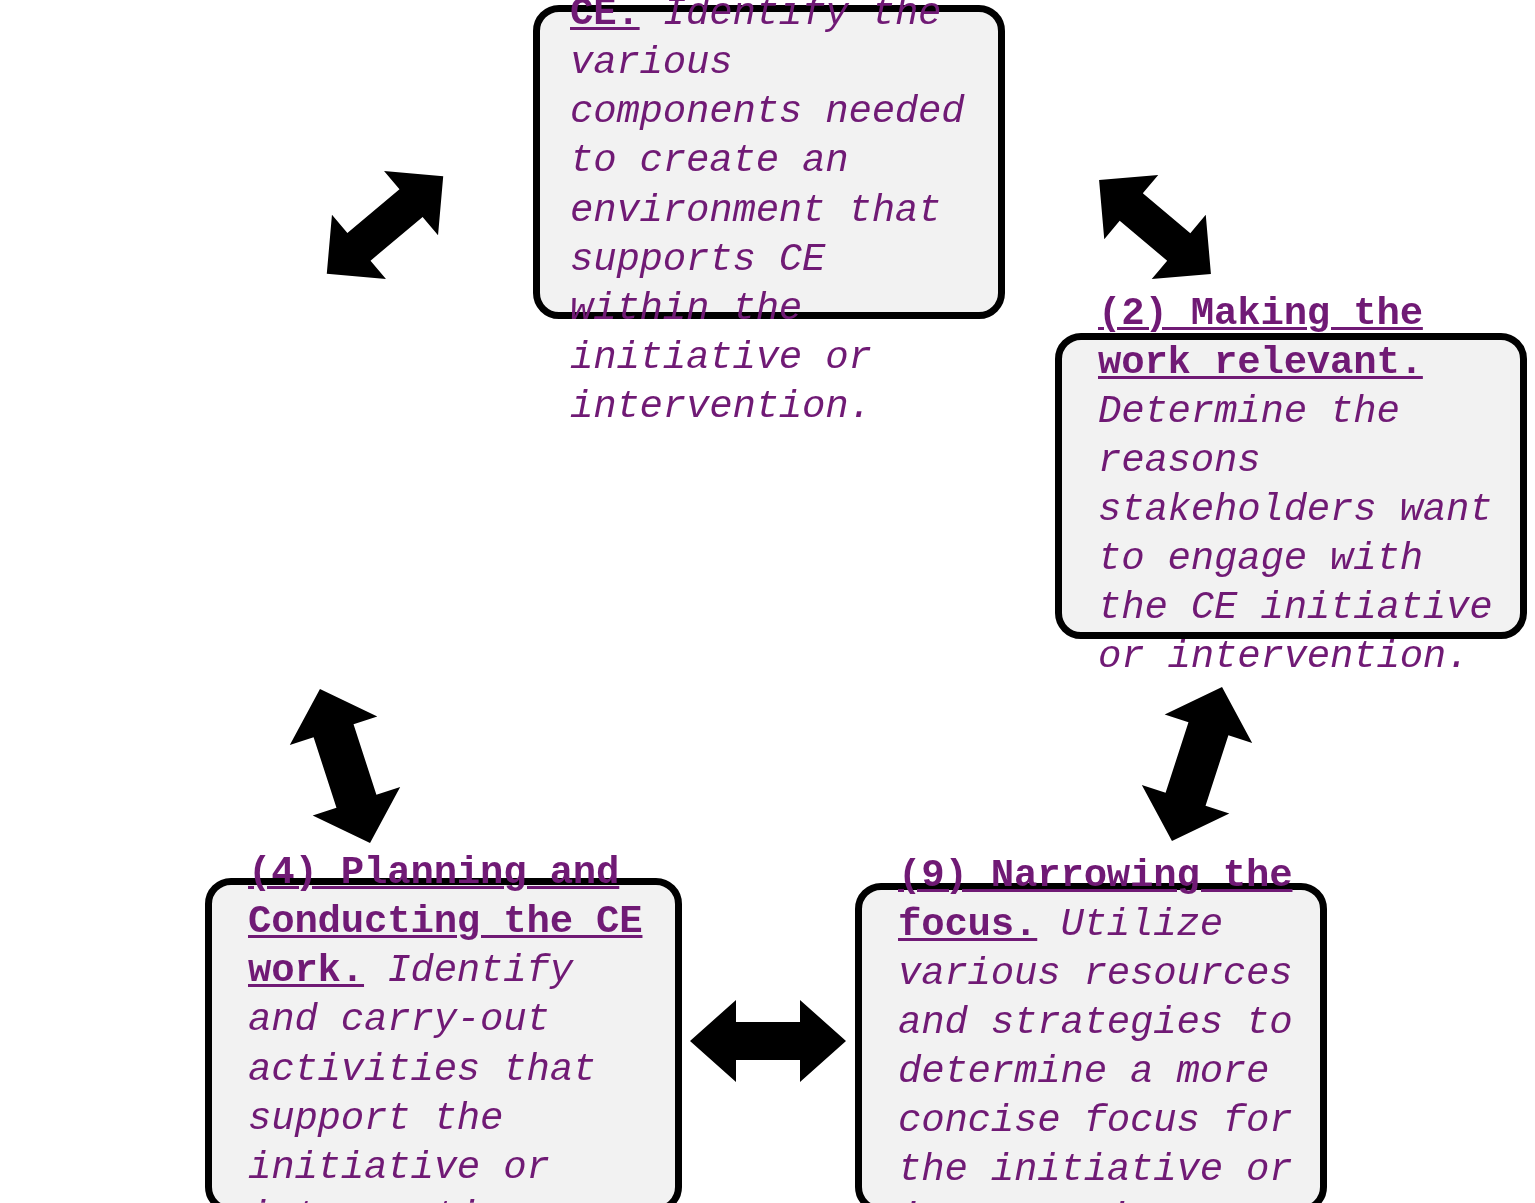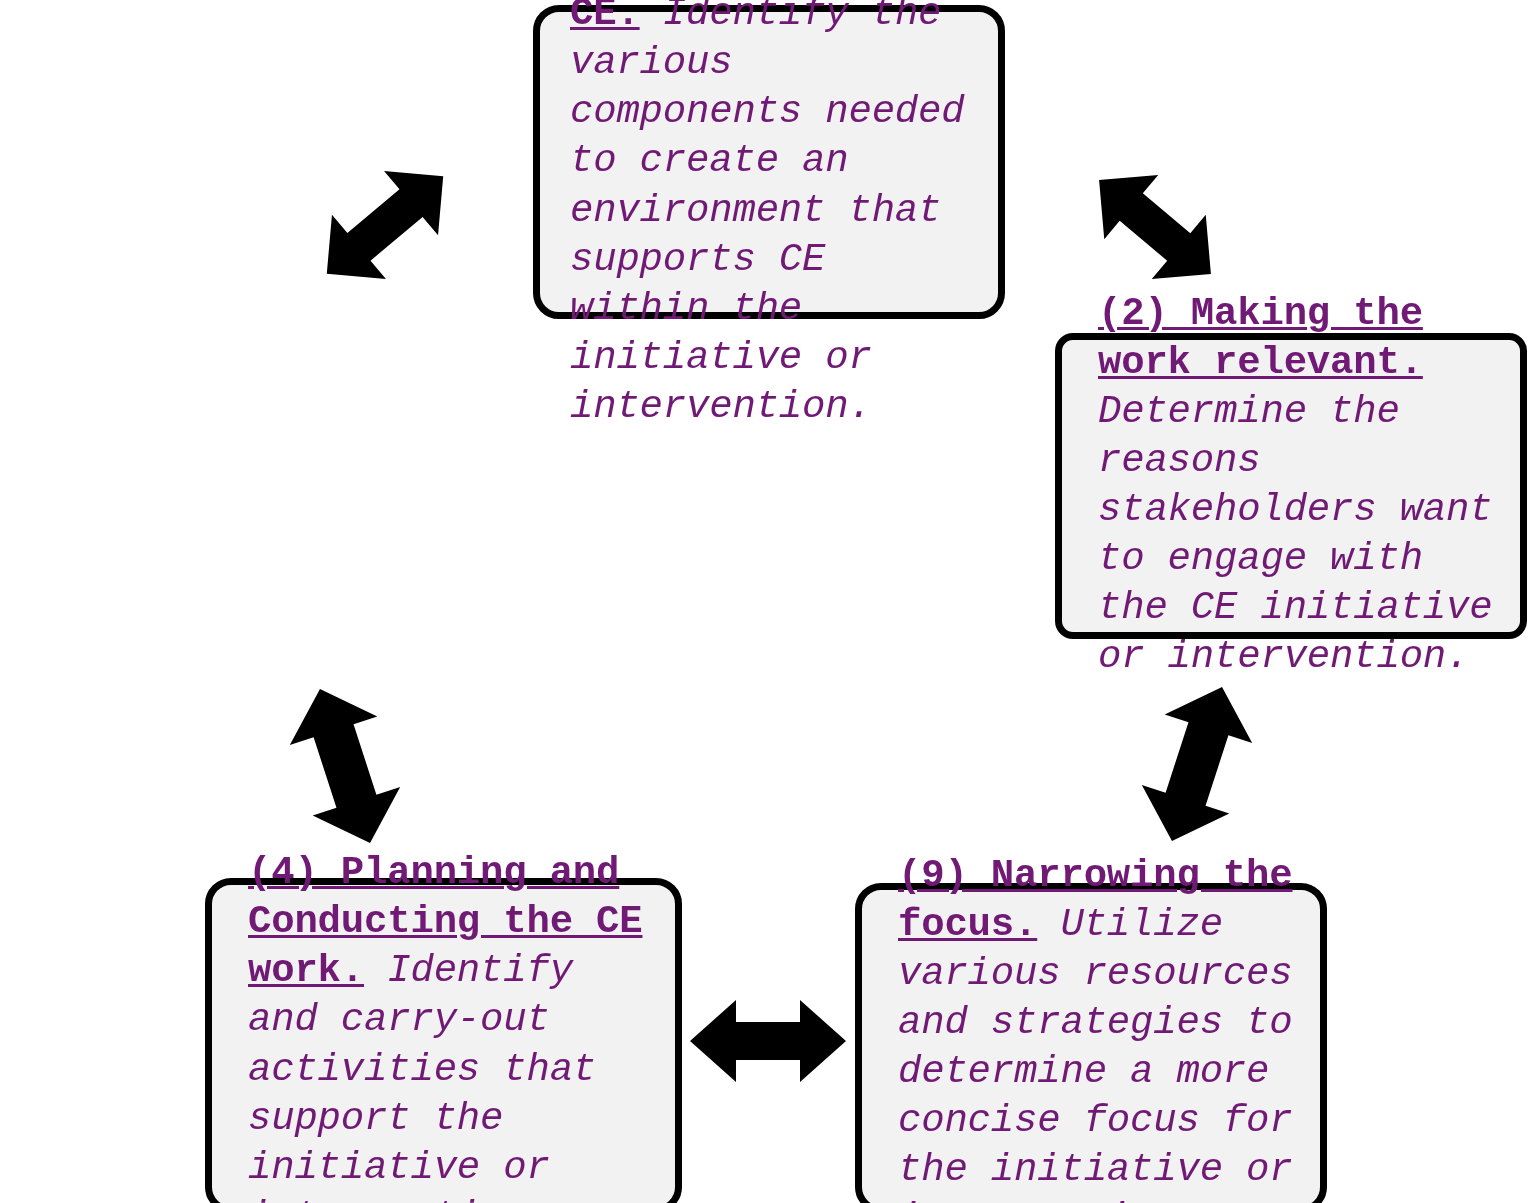--- a/index.html
+++ b/index.html
@@ -39,21 +39,21 @@
   .node-title {
     font-weight: bold;
     font-style: normal;
     text-decoration: underline;
     text-underline-offset: 3px;
     text-decoration-thickness: 3px;
   }
   
   #box-1 { left: 533px; top: 5px;  width: 472px; height: 314px; }
   
-  #box-2 { left: 1055px; top: 333px; width: 472px; height: 306px; border-radius: 18px; }
+  #box-2 { left: 1055px; top: 333px; width: 472px; height: 306px; }
   
   #box-3 { left: 855px;  top: 883px; width: 472px; height: 330px; }
   
   #box-4 { left: 205px;  top: 878px; width: 477px; height: 335px; }
   
   #box-5 { left: 7px;    top: 327px; width: 471px; height: 312px; }
 
   #box-1 .node-text { padding-left: 8px; }
   #box-2 .node-text { padding-left: 14px; }
   #box-3 .node-text { padding-left: 14px; }

